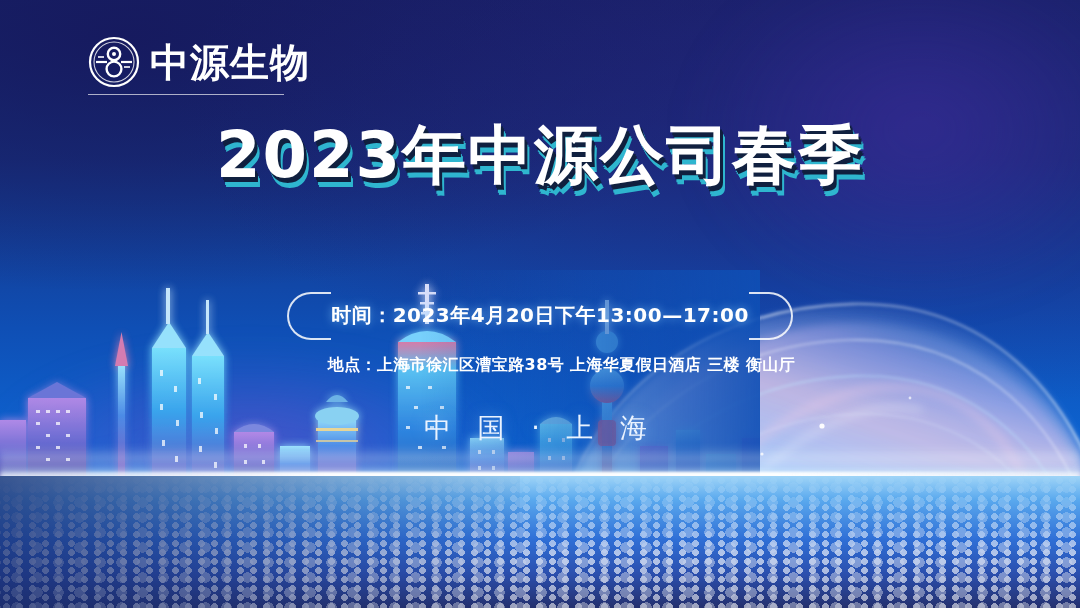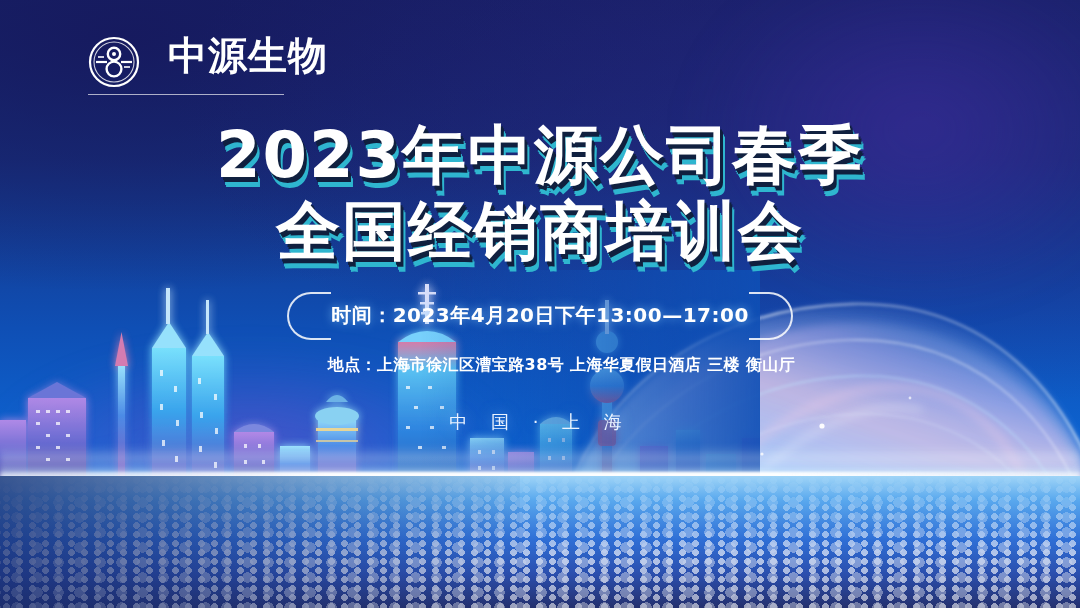--- a/index.html
+++ b/index.html
@@ -81,21 +81,21 @@
   
   .skyline{ position:absolute; left:0; bottom:118px; width:760px; height:220px; pointer-events:none; }
   .skyline-fade{
     position:absolute; left:420px; bottom:118px; width:340px; height:220px;
     background:linear-gradient(90deg, rgba(15,79,181,0) 0%, rgba(15,79,181,.55) 55%, rgba(15,79,181,.92) 100%);
     pointer-events:none;
   }
 
   
   .logo{ position:absolute; left:88px; top:36px; display:flex; flex-direction:column; gap:4px; }
-  .logo-row{ display:flex; gap:28px; }
+  .logo-row{ display:flex; align-items:center; gap:10px; }
   .logo-mark{ width:52px; height:52px; flex:0 0 52px; }
   .logo-name{
     font-size:39px; font-weight:700; color:#ffffff; letter-spacing:1px;
     font-family:"DejaVu Sans","Liberation Sans",sans-serif; line-height:1;
     white-space:nowrap;
   }
   .logo-rule{ width:196px; height:1px; background:rgba(255,255,255,.65); margin-top:2px; }
   .logo-tag{
     font-size:12px; color:#e8eefc; letter-spacing:5px; white-space:nowrap;
     font-family:"DejaVu Sans","Liberation Sans",sans-serif; line-height:1.4;
@@ -134,21 +134,21 @@
   
   .venue{
     position:absolute; left:0; right:0; top:355px; text-align:center;
     font-size:16px; font-weight:700; color:#ffffff; letter-spacing:.4px;
     font-family:"DejaVu Sans","Liberation Sans",sans-serif; white-space:nowrap;padding-left:43px;
   }
 
   
   .cityline{
     position:absolute; left:0; right:0; top:410px; text-align:center;
-    font-size:18px; color:#eaf3ff; letter-spacing:9px;
+    font-size:27px; color:#eaf3ff; letter-spacing:9px;
     font-family:"DejaVu Sans","Liberation Sans",sans-serif; white-space:nowrap;
     text-shadow:0 0 14px rgba(150,210,255,.5);
   }
 </style>
 </head>
 <body>
 
 <div class="poster">
 
   <div class="glow glow-top-right"></div>
@@ -366,21 +366,20 @@
           <circle cx="26" cy="18" r="2" fill="#ffffff"></circle>
         </svg>
       </span>
       <span class="logo-name">中源生物</span>
     </div>
     <div class="logo-rule"></div>
   </div>
 
   <div class="titles">
     <div class="title-line">2023年中源公司春季</div>
-    <div class="title-line">全国经销商培训会</div>
   </div>
 
   <div class="pill-wrap">
     <div class="pill">时间：2023年4月20日下午13:00—17:00</div>
   </div>
 
   <div class="venue">地点：上海市徐汇区漕宝路38号 上海华夏假日酒店 三楼 衡山厅</div>
 
   <div class="cityline">中 国 · 上 海</div>
 

